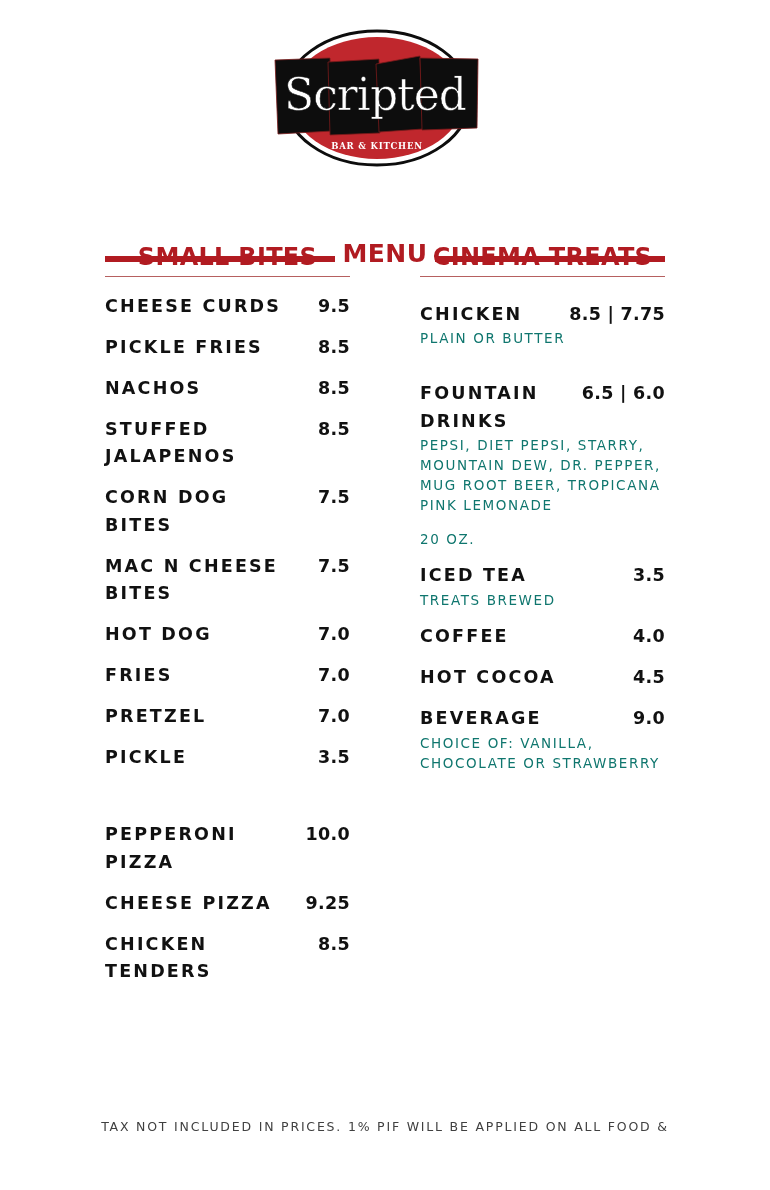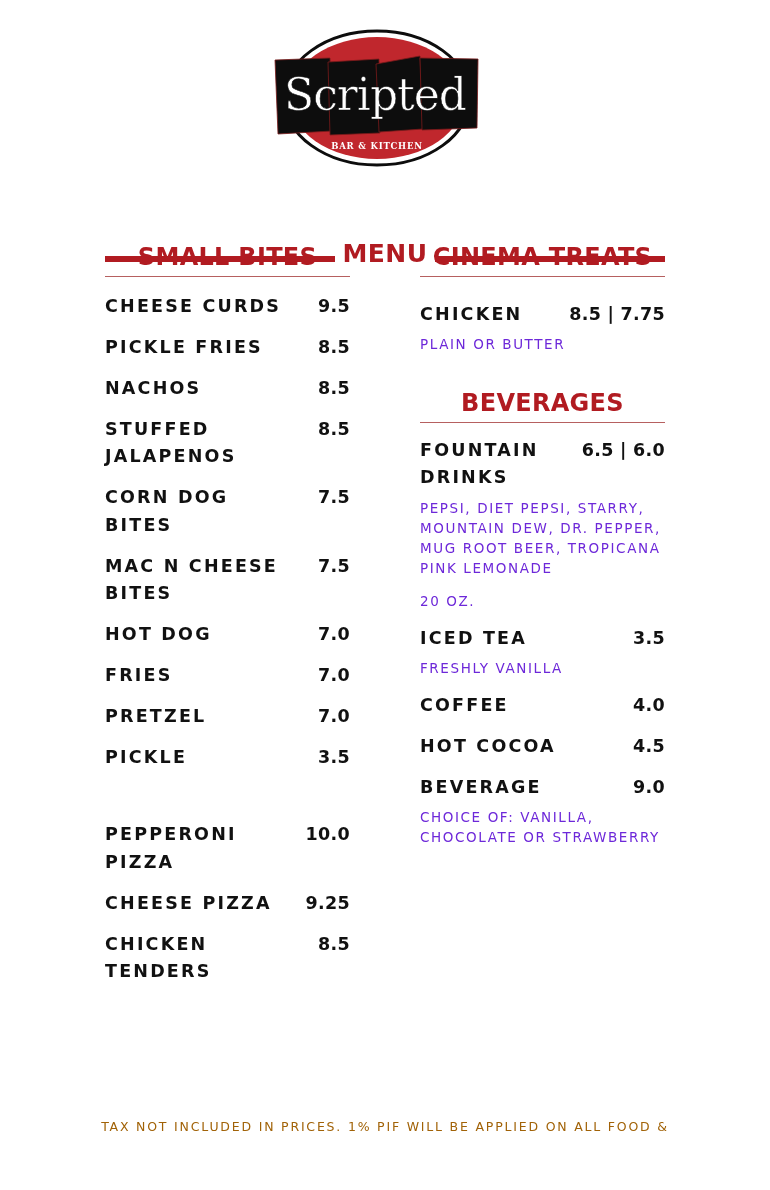--- a/index.html
+++ b/index.html
@@ -37,30 +37,30 @@
     .item-name {
       font-family: "DejaVu Sans", sans-serif; font-weight: bold; font-size: 17.5px;
       letter-spacing: 2.2px; line-height: 27.5px; max-width: 185px;
     }
     .item-price {
       font-family: "DejaVu Sans", sans-serif; font-weight: bold; font-size: 17.5px;
       line-height: 27.5px; text-align: right; white-space: nowrap; letter-spacing: 0.3px;
     }
     .item-desc {
       font-family: "DejaVu Sans", sans-serif; font-size: 13.5px; letter-spacing: 1.6px;
-      line-height: 20px; color: #6d28d9; font-weight: normal; margin-top: 6px;
+      line-height: 20px; color: #0f766e; font-weight: normal;
     }
     .entry { margin-top: 13.5px; }
 
     .col.left .entries { padding-top: 2px; }
 
     .footer {
       position: absolute; left: 100px; width: 570px; top: 1118px; text-align: center;
       font-family: "DejaVu Sans", sans-serif; font-size: 12.5px; letter-spacing: 1.8px;
-      line-height: 18px; color: #a16207;
+      line-height: 18px; color: #404040;
     }
   </style>
 </head>
 <body>
 
 <div class="logo">
   <svg viewBox="0 0 210 140" xmlns="http://www.w3.org/2000/svg">
     <ellipse cx="105" cy="70" rx="93" ry="67" fill="#ffffff" stroke="#0d0d0d" stroke-width="3"></ellipse>
     <ellipse cx="105" cy="70" rx="87" ry="61" fill="#c0272d"></ellipse>
     <g fill="#0d0d0d" stroke="#7a1a1a" stroke-width="0.8">
@@ -179,38 +179,37 @@
           <div class="item">
             <div class="item-name">CHICKEN</div>
             <div class="item-price">8.5 | 7.75</div>
           </div>
           <div class="item-desc">PLAIN OR BUTTER</div>
         </div>
       </div>
   </div>
 
   <div class="section" style="margin-top:32px;">
-    <div class="section-title">BEVERAGES</div>
     <div class="entries" id="beverages-list">
         <div class="entry">
           <div class="item">
             <div class="item-name">FOUNTAIN DRINKS</div>
             <div class="item-price">6.5 | 6.0</div>
           </div>
           <div class="item-desc">PEPSI, DIET PEPSI, STARRY, MOUNTAIN DEW, DR. PEPPER, MUG ROOT BEER, TROPICANA PINK LEMONADE</div>
         </div>
         <div class="entry">
           <div class="item-desc">20 OZ.</div>
         </div>
         <div class="entry">
           <div class="item">
             <div class="item-name">ICED TEA</div>
             <div class="item-price">3.5</div>
           </div>
-          <div class="item-desc">FRESHLY VANILLA</div>
+          <div class="item-desc">TREATS BREWED</div>
         </div>
         <div class="entry">
           <div class="item">
             <div class="item-name">COFFEE</div>
             <div class="item-price">4.0</div>
           </div>
         </div>
         <div class="entry">
           <div class="item">
             <div class="item-name">HOT COCOA</div>

